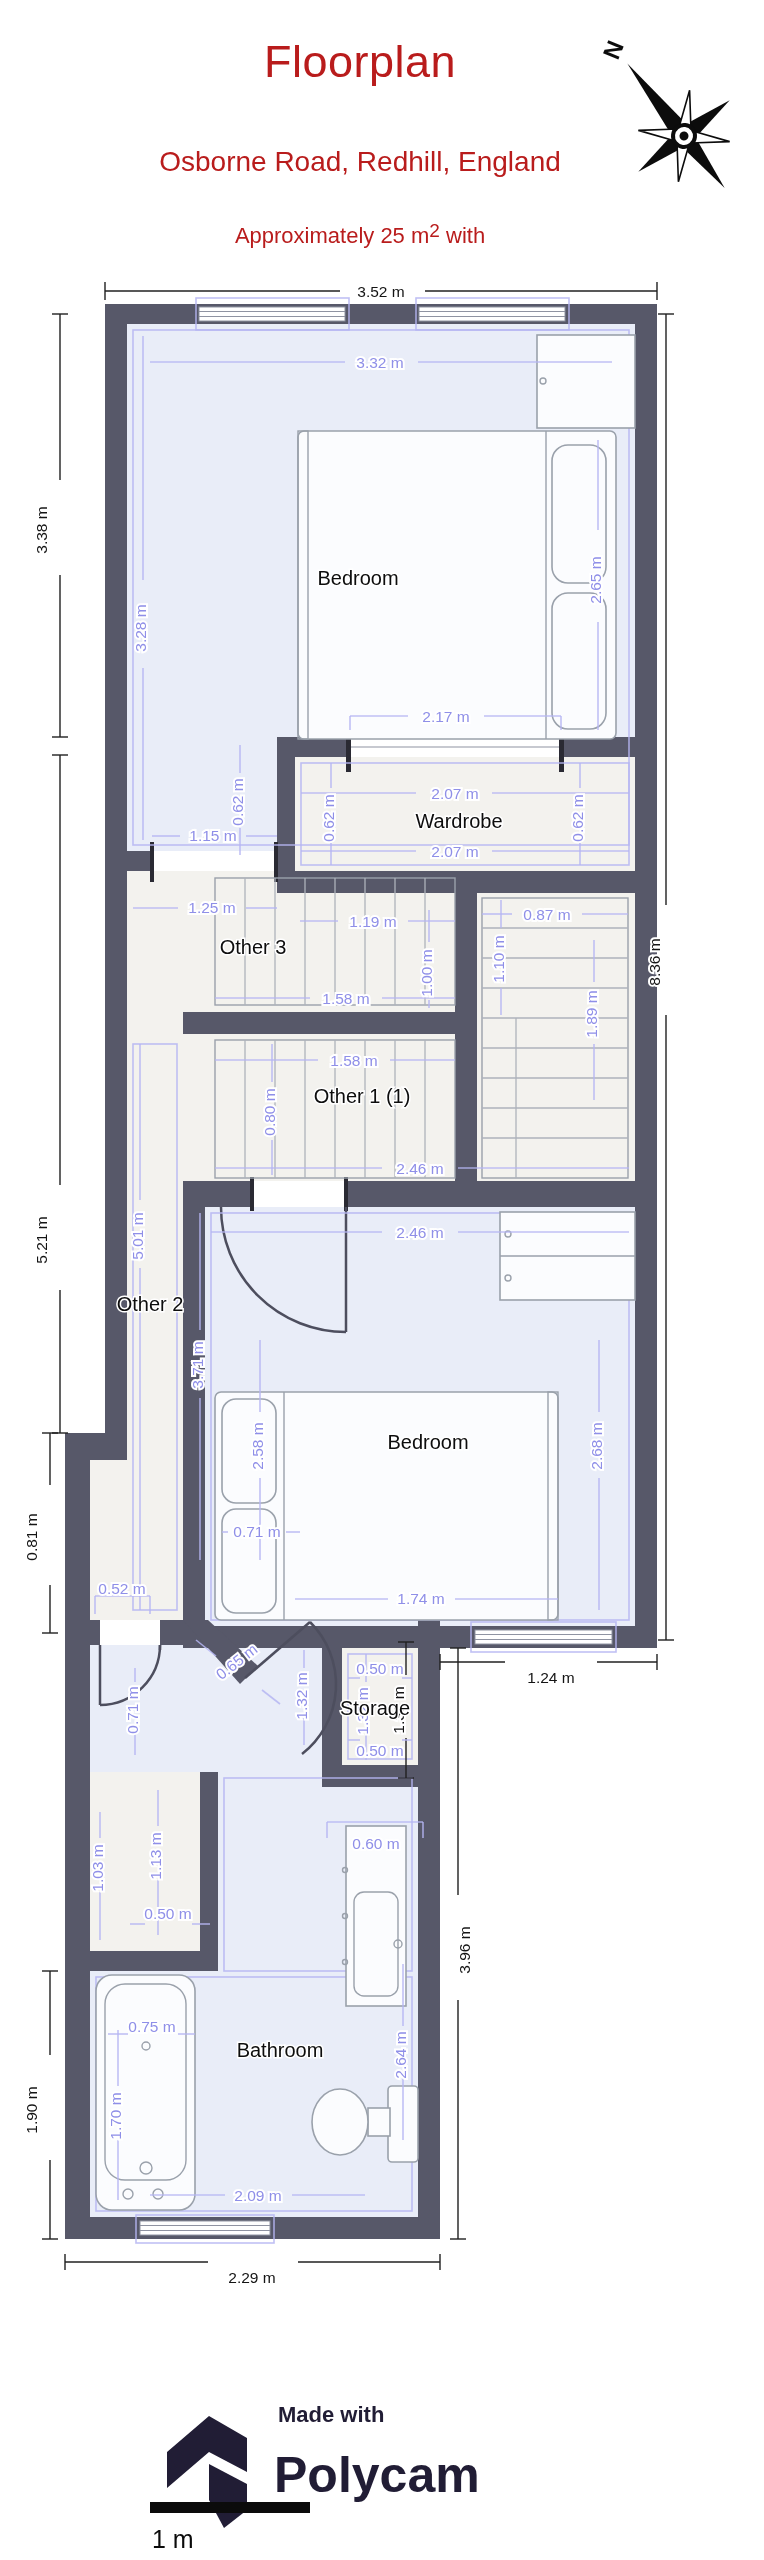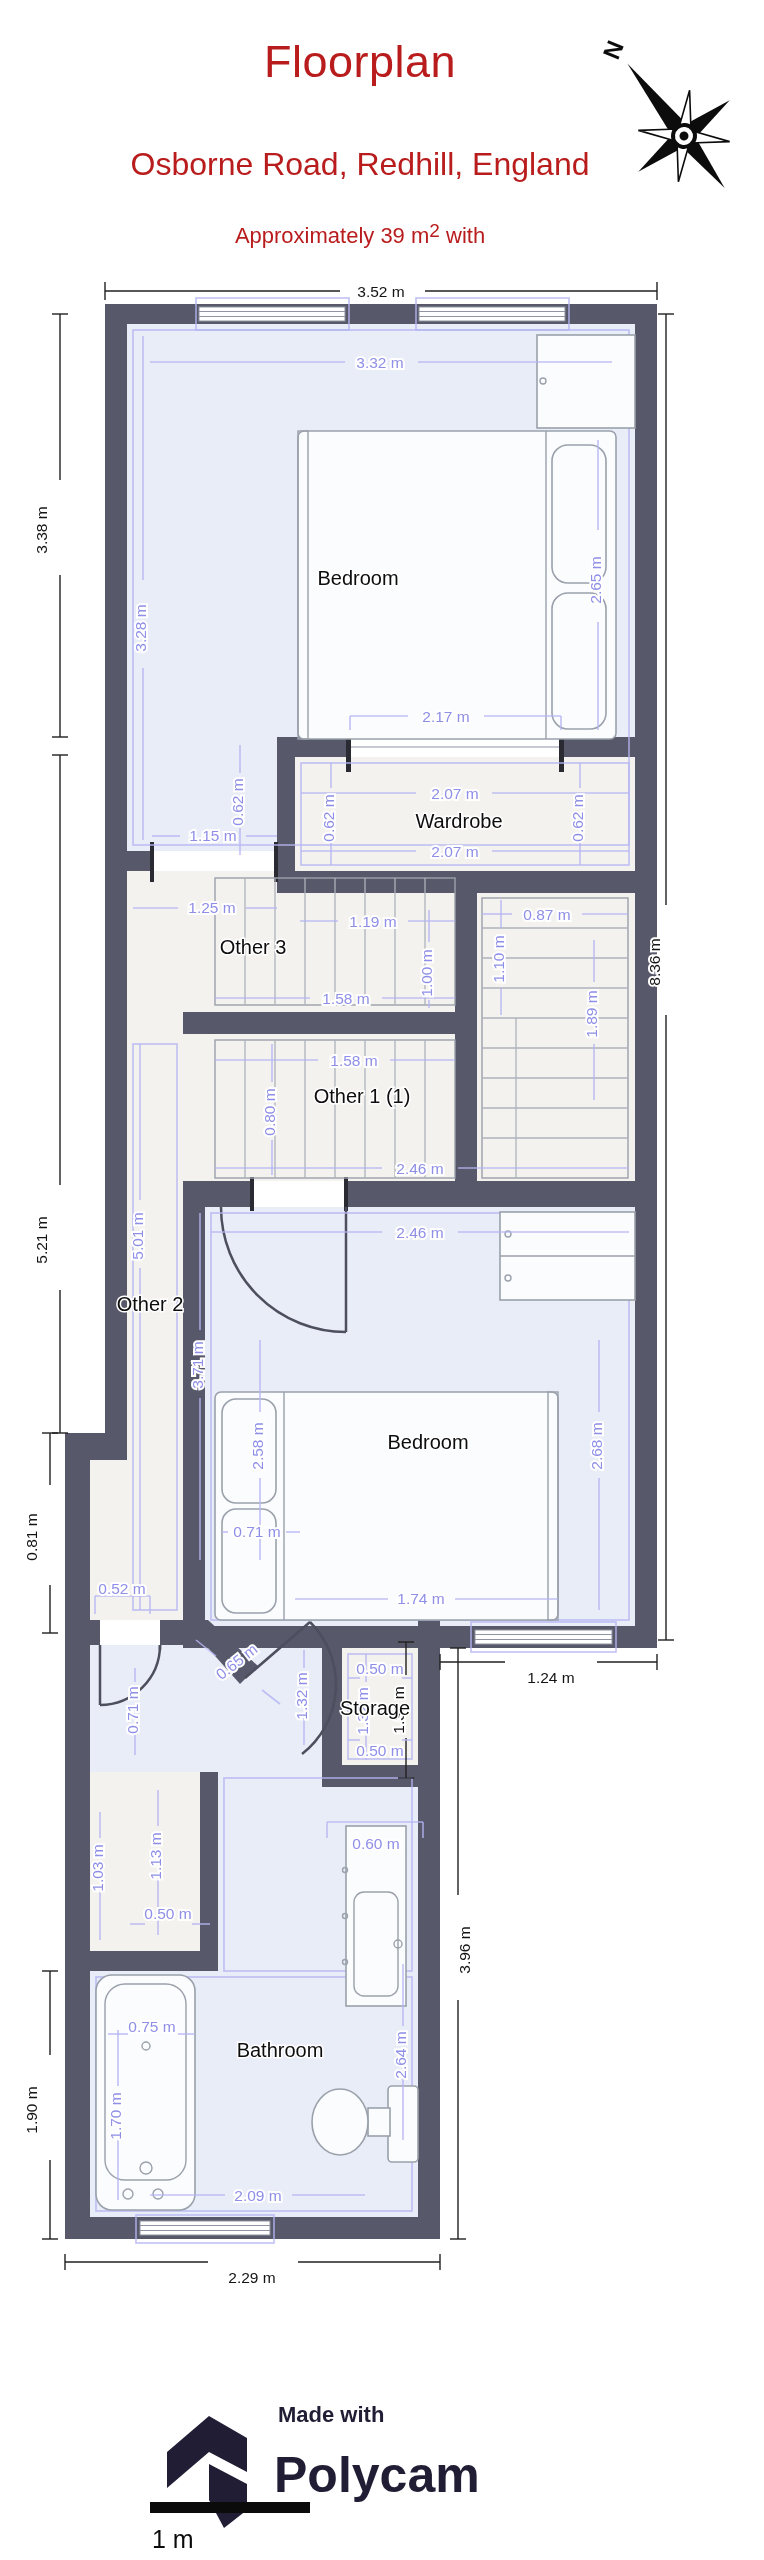--- a/index.html
+++ b/index.html
@@ -1,20 +1,20 @@
 <!DOCTYPE html>
 <html><head>
 <meta charset="utf-8">
 <style>
   html,body{margin:0;padding:0;background:#ffffff;}
   body{width:764px;height:2560px;position:relative;overflow:hidden;
        font-family:"Liberation Sans", sans-serif;}
   .hdr{position:absolute;left:8px;width:704px;text-align:center;color:#b91c1c;}
   #title{top:36px;font-size:45px;font-weight:500;letter-spacing:.5px;}
-  #subtitle{top:146px;font-size:32px;font-weight:400;}
+  #subtitle{top:146px;font-size:28px;font-weight:400;}
   #area{top:220px;font-size:22px;font-weight:400;}
   #area sup{font-size:19px;vertical-align:6px;}
   #area .sfx{white-space:pre;}
   svg text{font-family:"Liberation Sans", sans-serif;}
   .dim{font-size:15.5px;fill:#8f8fe8;paint-order:stroke;stroke:#ffffff;stroke-width:4px;font-weight:400;}
   .dimb{font-size:15.5px;fill:#141414;paint-order:stroke;stroke:#ffffff;stroke-width:4px;}
   .room{font-size:20px;fill:#0d0d0d;paint-order:stroke;stroke:#ffffff;stroke-width:3px;}
   .wall{fill:#575869;}
   .pl{stroke:#b5b5f2;stroke-width:1.6;fill:none;opacity:.85;}
   .bl{stroke:#202020;stroke-width:1.4;fill:none;}
@@ -24,21 +24,21 @@
   .win{fill:#ffffff;stroke:#8f93a2;stroke-width:1;}
   .winl{stroke:#8f93a2;stroke-width:1.2;}
   .jamb{fill:#2a2a33;}
   .door{stroke:#4d4e5e;stroke-width:2.5;fill:none;}
 </style>
 </head>
 <body>
 
 <div class="hdr" id="title">Floorplan</div>
 <div class="hdr" id="subtitle">Osborne Road, Redhill, England</div>
-<div class="hdr" id="area"><span>Approximately 39 m</span><sup>2</sup><span class="sfx"> with</span></div>
+<div class="hdr" id="area"><span>Approximately 25 m</span><sup>2</sup><span class="sfx"> with</span></div>
 
 <svg width="764" height="2560" viewBox="0 0 764 2560" style="position:absolute;top:0;left:0;">
 
   <g transform="translate(684,136) rotate(-38)">
     <polygon points="0,-92 9,-11 -9,-11" fill="#0c0c0c"></polygon>
     <polygon points="0,66 8,10 -8,10" fill="#0c0c0c"></polygon>
     <polygon points="58,0 10,8 10,-8" fill="#0c0c0c"></polygon>
     <polygon points="-58,0 -10,8 -10,-8" fill="#0c0c0c"></polygon>
     <g transform="rotate(45)">
       <polygon points="0,-46 6,-8 -6,-8" fill="#ffffff" stroke="#0c0c0c" stroke-width="1.6"></polygon>

